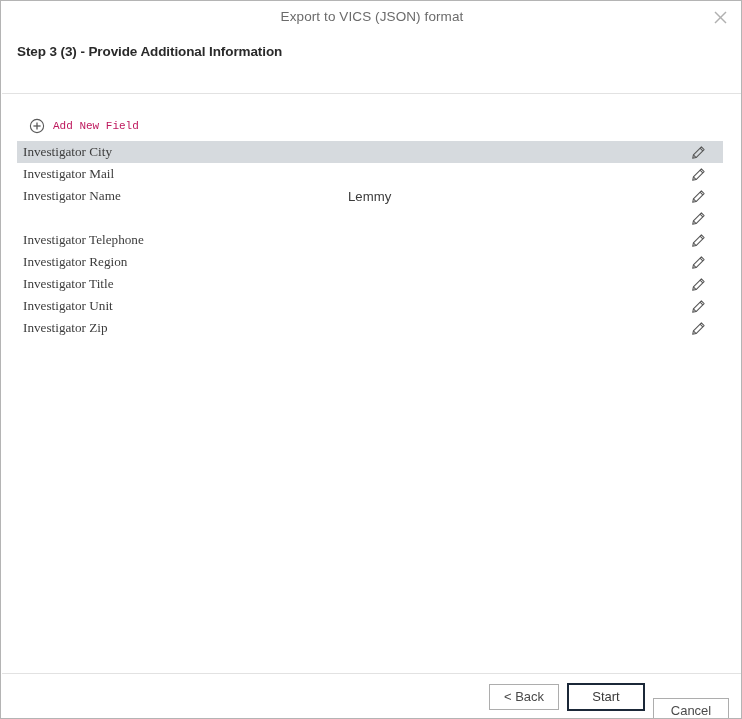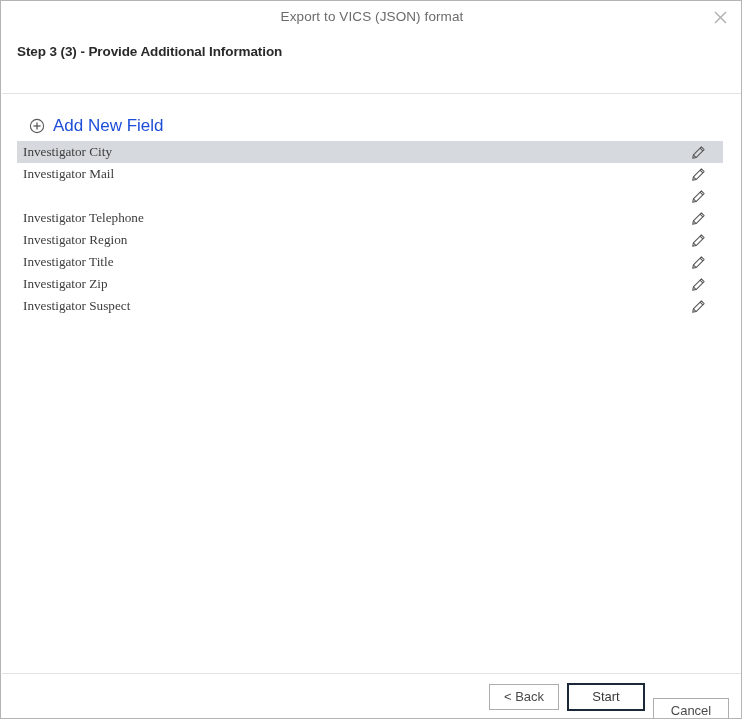--- a/index.html
+++ b/index.html
@@ -92,22 +92,23 @@
     user-select: none;
   }
   .add-field-icon {
     width: 16px;
     height: 16px;
     flex: 0 0 16px;
     display: block;
   }
   .add-field-label {
     margin-left: 8px;
-    font-size: 17px;
-    color: #1d4ed8;
+    font-size: 11px;
+    color: #be185d;
+    font-family: Liberation Mono, monospace;
   }
 
   
   .field-list {
     position: absolute;
     left: 16px;
     top: 140px;
     width: 706px;
   }
   .field-row {
@@ -239,20 +240,33 @@
           <span>
             <svg width="15" height="15" viewBox="0 0 15 15">
               <path d="M10.4 1.9 L13.1 4.6 L5.1 12.6 L1.7 13.3 L2.4 9.9 Z" fill="none" stroke="#555555" stroke-width="1.05" stroke-linejoin="round"></path>
               <line x1="9.1" y1="3.2" x2="11.8" y2="5.9" stroke="#555555" stroke-width="1.05"></line>
               <line x1="2.4" y1="9.9" x2="5.1" y2="12.6" stroke="#555555" stroke-width="1.05"></line>
             </svg>
           </span>
         </span>
       </div>
       <div class="field-row">
+        <span class="field-name">Investigator Name</span>
+        <span class="field-value">Lemmy</span>
+        <span class="field-edit">
+          <span>
+            <svg width="15" height="15" viewBox="0 0 15 15">
+              <path d="M10.4 1.9 L13.1 4.6 L5.1 12.6 L1.7 13.3 L2.4 9.9 Z" fill="none" stroke="#555555" stroke-width="1.05" stroke-linejoin="round"></path>
+              <line x1="9.1" y1="3.2" x2="11.8" y2="5.9" stroke="#555555" stroke-width="1.05"></line>
+              <line x1="2.4" y1="9.9" x2="5.1" y2="12.6" stroke="#555555" stroke-width="1.05"></line>
+            </svg>
+          </span>
+        </span>
+      </div>
+      <div class="field-row">
         <span class="field-value"></span>
         <span class="field-edit">
           <span>
             <svg width="15" height="15" viewBox="0 0 15 15">
               <path d="M10.4 1.9 L13.1 4.6 L5.1 12.6 L1.7 13.3 L2.4 9.9 Z" fill="none" stroke="#555555" stroke-width="1.05" stroke-linejoin="round"></path>
               <line x1="9.1" y1="3.2" x2="11.8" y2="5.9" stroke="#555555" stroke-width="1.05"></line>
               <line x1="2.4" y1="9.9" x2="5.1" y2="12.6" stroke="#555555" stroke-width="1.05"></line>
             </svg>
           </span>
         </span>
@@ -290,34 +304,34 @@
           <span>
             <svg width="15" height="15" viewBox="0 0 15 15">
               <path d="M10.4 1.9 L13.1 4.6 L5.1 12.6 L1.7 13.3 L2.4 9.9 Z" fill="none" stroke="#555555" stroke-width="1.05" stroke-linejoin="round"></path>
               <line x1="9.1" y1="3.2" x2="11.8" y2="5.9" stroke="#555555" stroke-width="1.05"></line>
               <line x1="2.4" y1="9.9" x2="5.1" y2="12.6" stroke="#555555" stroke-width="1.05"></line>
             </svg>
           </span>
         </span>
       </div>
       <div class="field-row">
+        <span class="field-name">Investigator Unit</span>
+        <span class="field-value"></span>
+        <span class="field-edit">
+          <span>
+            <svg width="15" height="15" viewBox="0 0 15 15">
+              <path d="M10.4 1.9 L13.1 4.6 L5.1 12.6 L1.7 13.3 L2.4 9.9 Z" fill="none" stroke="#555555" stroke-width="1.05" stroke-linejoin="round"></path>
+              <line x1="9.1" y1="3.2" x2="11.8" y2="5.9" stroke="#555555" stroke-width="1.05"></line>
+              <line x1="2.4" y1="9.9" x2="5.1" y2="12.6" stroke="#555555" stroke-width="1.05"></line>
+            </svg>
+          </span>
+        </span>
+      </div>
+      <div class="field-row">
         <span class="field-name">Investigator Zip</span>
-        <span class="field-value"></span>
-        <span class="field-edit">
-          <span>
-            <svg width="15" height="15" viewBox="0 0 15 15">
-              <path d="M10.4 1.9 L13.1 4.6 L5.1 12.6 L1.7 13.3 L2.4 9.9 Z" fill="none" stroke="#555555" stroke-width="1.05" stroke-linejoin="round"></path>
-              <line x1="9.1" y1="3.2" x2="11.8" y2="5.9" stroke="#555555" stroke-width="1.05"></line>
-              <line x1="2.4" y1="9.9" x2="5.1" y2="12.6" stroke="#555555" stroke-width="1.05"></line>
-            </svg>
-          </span>
-        </span>
-      </div>
-      <div class="field-row">
-        <span class="field-name">Investigator Suspect</span>
         <span class="field-value"></span>
         <span class="field-edit">
           <span>
             <svg width="15" height="15" viewBox="0 0 15 15">
               <path d="M10.4 1.9 L13.1 4.6 L5.1 12.6 L1.7 13.3 L2.4 9.9 Z" fill="none" stroke="#555555" stroke-width="1.05" stroke-linejoin="round"></path>
               <line x1="9.1" y1="3.2" x2="11.8" y2="5.9" stroke="#555555" stroke-width="1.05"></line>
               <line x1="2.4" y1="9.9" x2="5.1" y2="12.6" stroke="#555555" stroke-width="1.05"></line>
             </svg>
           </span>
         </span>

